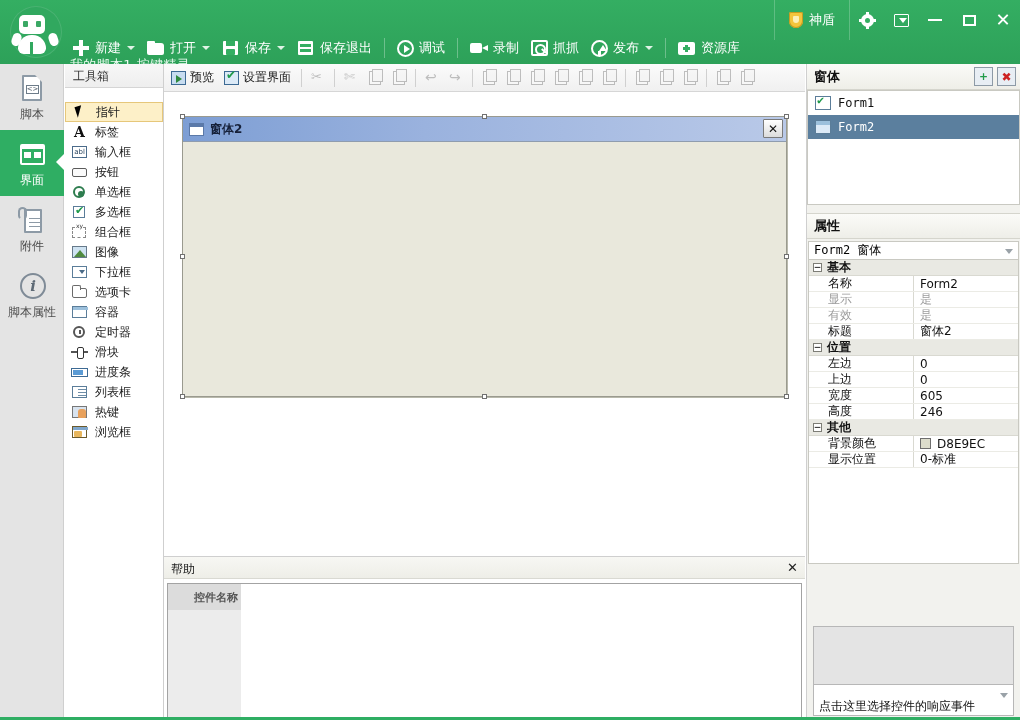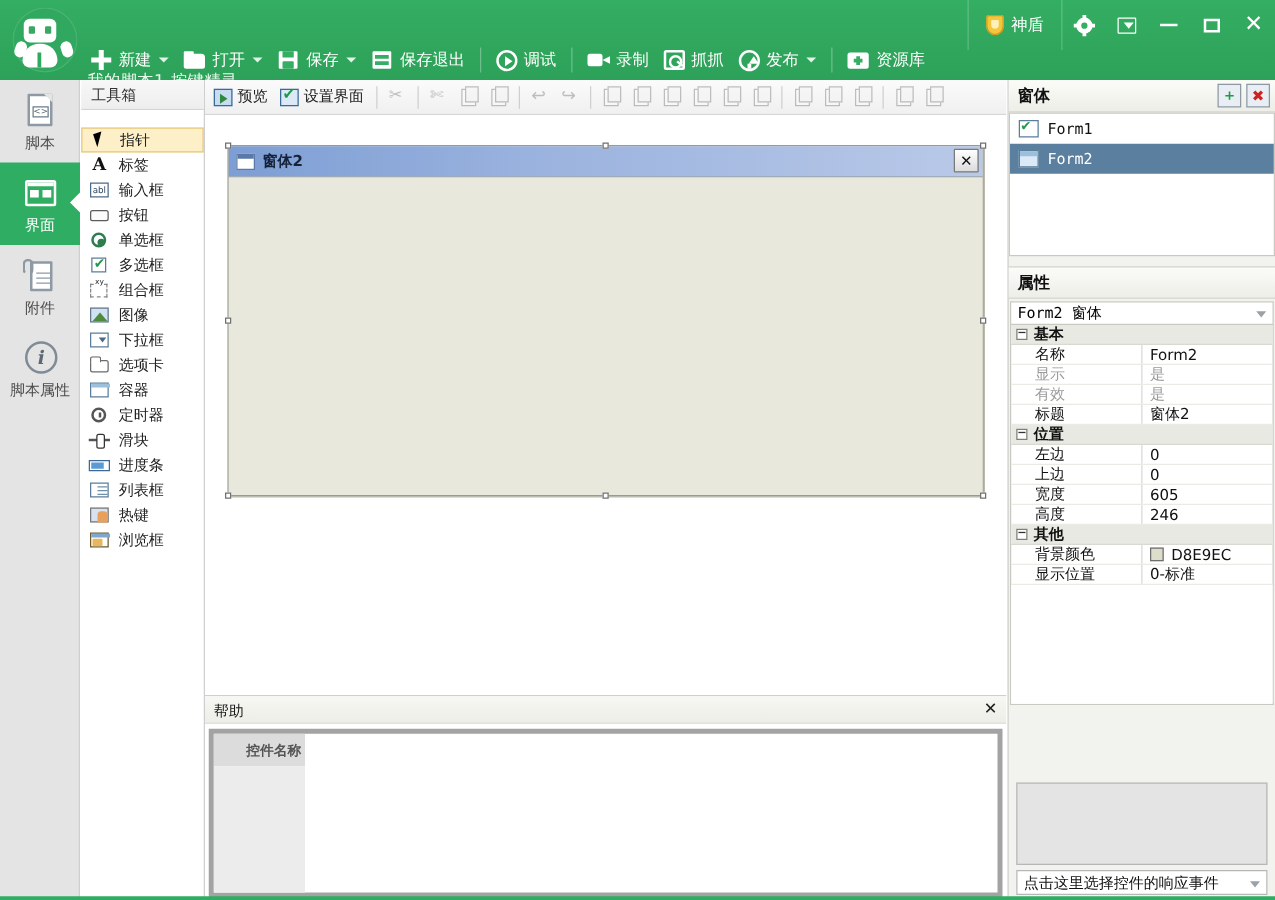--- a/index.html
+++ b/index.html
@@ -486,21 +486,21 @@
     height: 22px; background: linear-gradient(to bottom,#f7f7f3,#eeeee8);
     border-bottom: 1px solid #d9d9d2; position: relative;
     display: flex; align-items: flex-end; padding-left: 7px;
     font-size: 12px; color: #1a1a1a;
   }
   .help-close {
     position: absolute; right: 7px; top: 4px; font-size: 13px; color: #222; line-height: 13px;
   }
   .help-body {
     position: absolute; left: 3px; top: 26px; right: 3px; bottom: 2px;
-    border: 4px solid #a3a3a3; background: #ffffff; display: flex; overflow: hidden;
+    border: 1px solid #a3a3a3; background: #ffffff; display: flex; overflow: hidden;
   }
   .help-side {
     width: 73px; flex: none; background: #ffffff;
   }
   .help-side-hdr {
     height: 26px; background: #dcdcdc; color: #555; font-size: 11px; font-weight: bold;
     display: flex; align-items: center; justify-content: flex-end; padding-right: 3px;
   }
   .help-side-fill { background: #ececec; height: 100%; }
   .help-main { flex: 1; padding: 4px 0 0 10px; position: relative; }
@@ -604,21 +604,21 @@
   .swatch {
     width: 11px; height: 11px; border: 1px solid #6e6e6e; margin-right: 6px; flex:none;
   }
   .grid-fill { background:#ffffff; }
 
   .evt-box {
     position: absolute; left: 6px; right: 6px; bottom: 28px; height: 66px;
     background: #e4e4e4; border: 1px solid #b7b7b7;
   }
   .evt-sel {
-    position: absolute; left: 6px; right: 6px; bottom: 4px; height: 20px;
+    position: absolute; left: 6px; right: 6px; bottom: 4px; height: 32px;
     background: #ffffff; border: 1px solid #b7b7b7;
     display: flex; align-items: flex-end; padding-left: 5px; font-size: 12px; color: #111;
   }
   .evt-sel .caret {
     position:absolute; right:5px; top:8px;
     border-top:5px solid #9aa2a8;border-left:4px solid transparent;border-right:4px solid transparent;
   }
   .bottom-strip {
     position: absolute; left: 0; bottom: 0; width: 1020px; height: 3px; background: #2fae63;
   }

